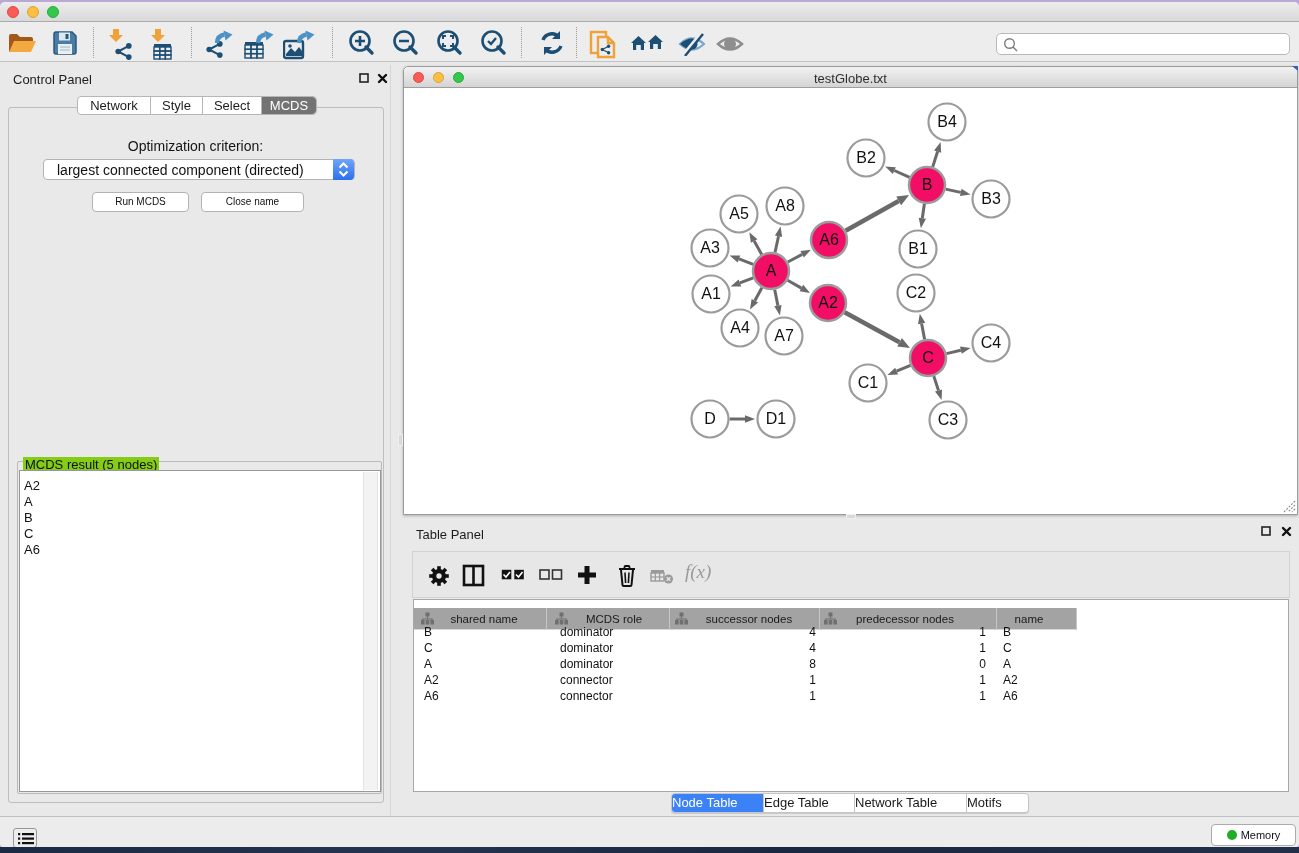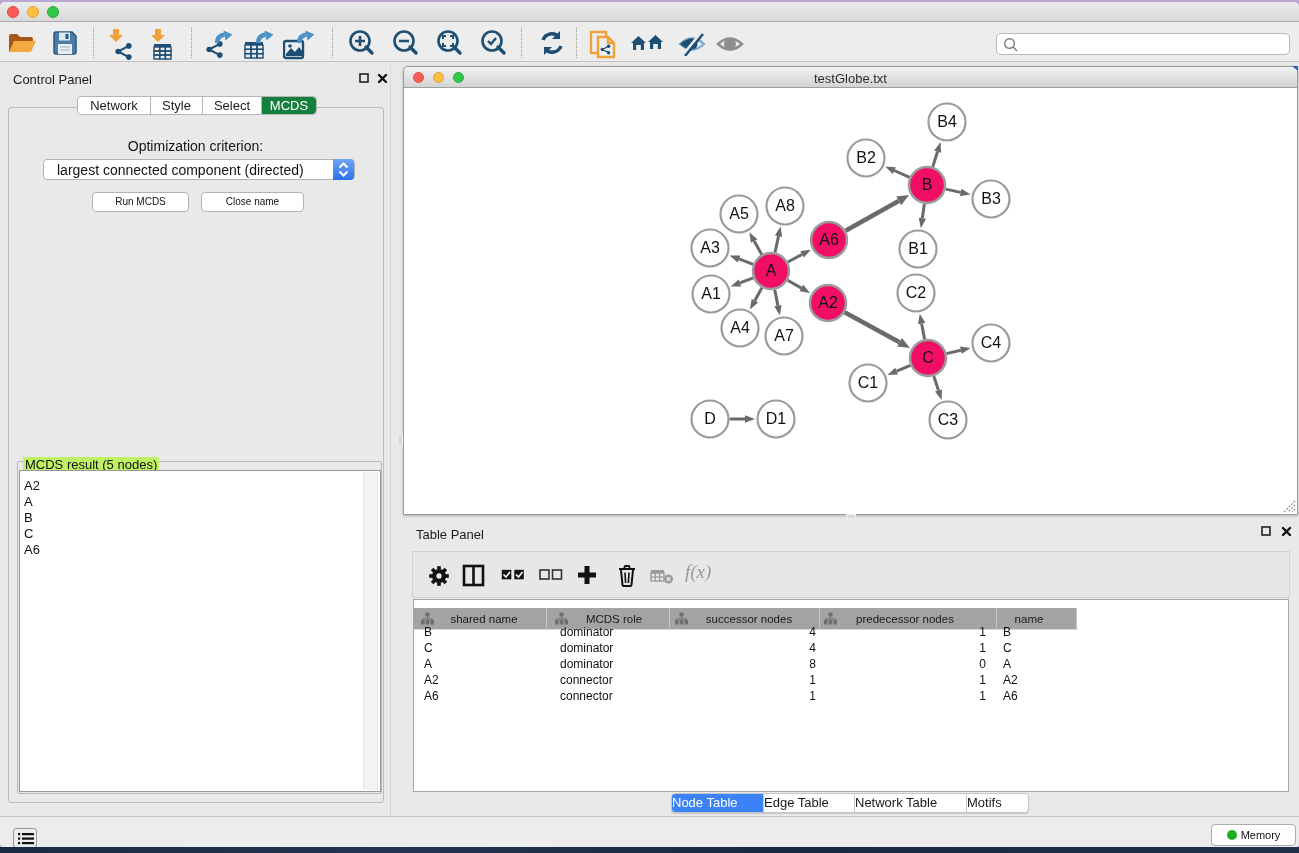--- a/index.html
+++ b/index.html
@@ -14,29 +14,29 @@
 
 #toolbar{left:0;top:20px;width:1299px;height:40px;background:#ededed;border-bottom:1px solid #c2c2c2}
 .tsep{top:5px;height:31px;width:0;border-left:1px dotted #9a9a9a}
 #search{left:996px;top:11px;width:294px;height:22px;background:#fff;border:1px solid #b9b9b9;border-radius:5px}
 
 #cp-title{left:13px;top:70px;font-size:13px;color:#1c1c1c}
 .panelicons{font-size:11px;color:#222}
 #cp-panel{left:8px;top:105px;width:376px;height:696px;border:1px solid #bdbdbd;border-radius:3px;background:#e9e9e9}
 #cp-tabs{left:77px;top:94px;width:240px;height:19px;background:#fff;border:1px solid #b6b6b6;border-radius:4px;display:flex}
 #cp-tabs .tab{flex:none;text-align:center;font-size:13px;line-height:17px;color:#1c1c1c;border-right:1px solid #b6b6b6}
-#cp-tabs .tab:last-child{border-right:none;background:#15803d;color:#fff;border-radius:0 4px 4px 0}
+#cp-tabs .tab:last-child{border-right:none;background:#737373;color:#fff;border-radius:0 4px 4px 0}
 #opt-label{left:0;top:136px;width:391px;text-align:center;font-size:14px;color:#151515}
 #dropdown{left:43px;top:157px;width:312px;height:21px;background:#fff;border:1px solid #b3b3b3;border-radius:4px}
 #dropdown .dtext{position:absolute;left:13px;top:2px;font-size:14px;color:#111}
 #stepper{position:absolute;right:0;top:-1px;width:21px;height:21px;border-radius:0 4px 4px 0;background:linear-gradient(#6fa6f8,#2c70ee)}
 .btn{background:#fff;border:1px solid #b3b3b3;border-radius:4px;font-size:10px;color:#111;text-align:center;line-height:18px;height:20px;top:190px}
 
 #grp{left:17px;top:459px;width:365px;height:333px;border:1px solid #b9b9b9;border-radius:2px}
-#grp-label{left:23px;top:455px;font-size:13px;color:#111;background:#bef264;padding:0 2px}
+#grp-label{left:23px;top:455px;font-size:13px;color:#111;background:#84cc16;padding:0 2px}
 #mcds-list{left:19px;top:468px;width:362px;height:322px;background:#fff;border:1px solid #989898}
 #mcds-list .li{position:absolute;left:4px;font-size:13px;color:#111}
 #mcds-sb{position:absolute;right:2px;top:1px;width:15px;height:318px;background:#f3f3f3;border-left:1px solid #e3e3e3;border-right:1px solid #e3e3e3}
 
 #netwin{left:403px;top:64px;width:895px;height:449px;background:#fff;border:1px solid #9b9b9b;border-radius:5px 5px 0 0;box-shadow:0 1px 3px rgba(0,0,0,.25)}
 #nw-title{position:absolute;left:0;top:0;width:100%;height:21px;background:linear-gradient(#f1f1f1,#d4d4d4);border-bottom:1px solid #9e9e9e;border-radius:5px 5px 0 0}
 #nw-title .t{position:absolute;width:100%;text-align:center;top:4px;font-size:13px;color:#2e2e2e}
 .tl2{width:11px;height:11px;border-radius:50%;top:5px;position:absolute}
 
 #tp-title{left:416px;top:525px;font-size:13px;color:#1c1c1c}

